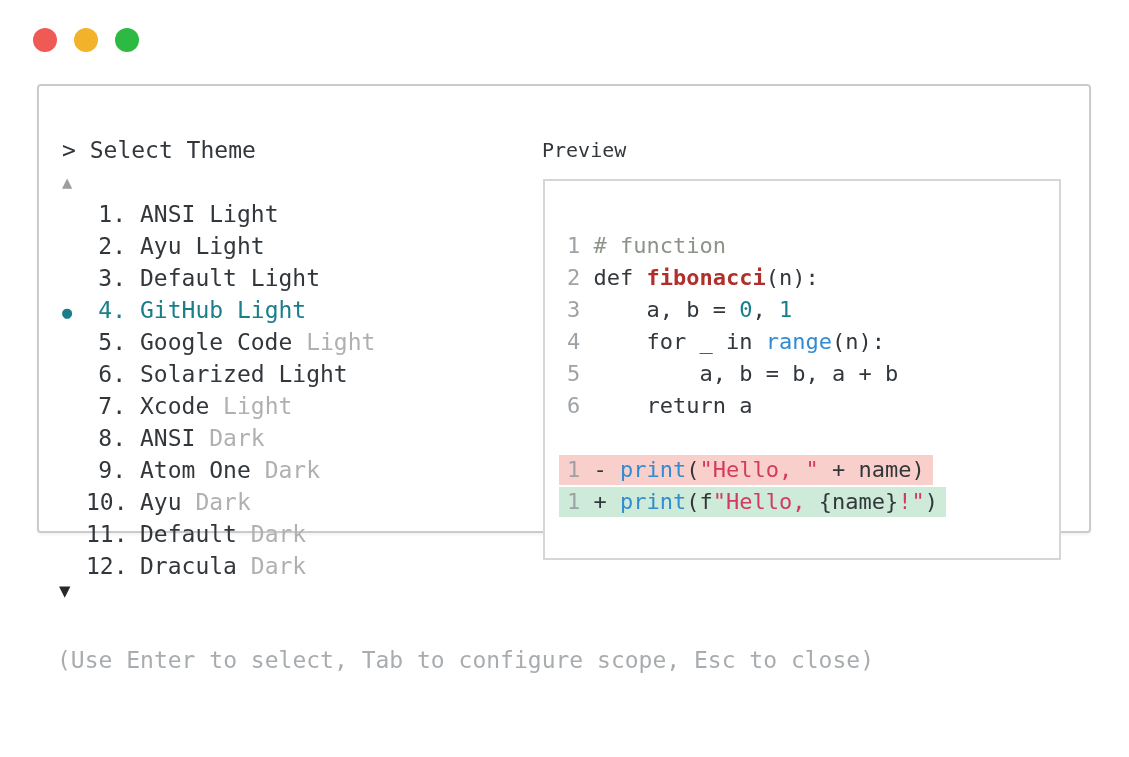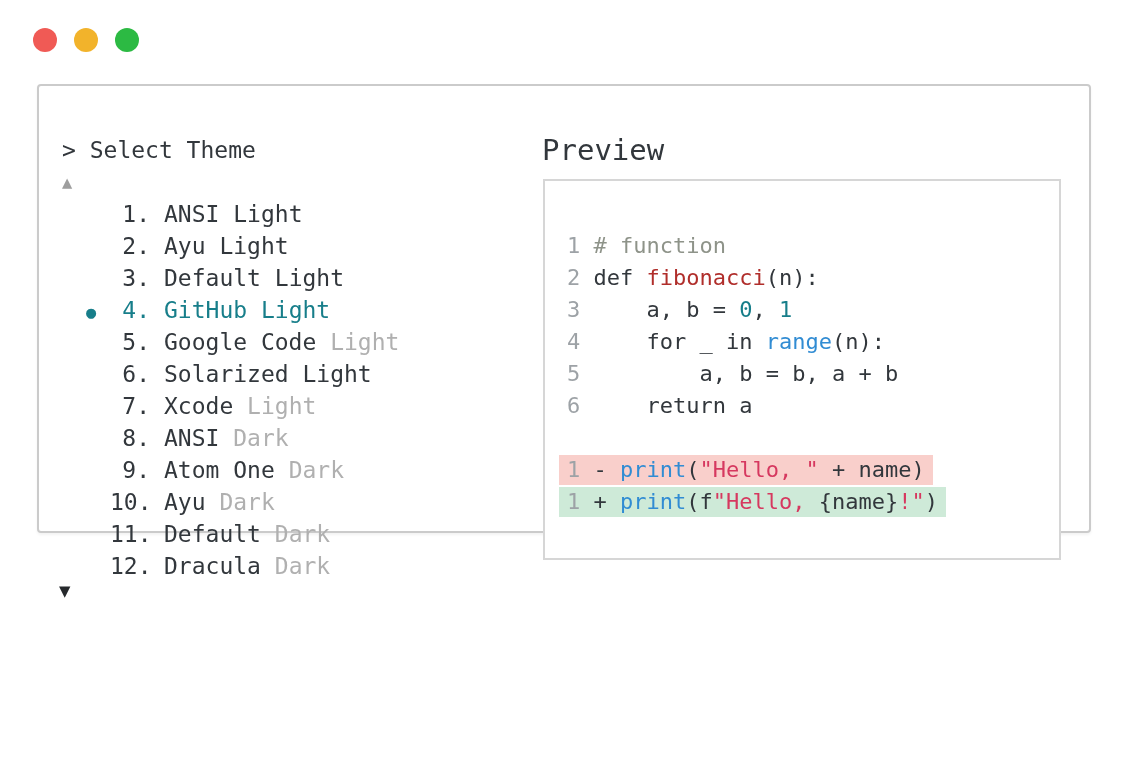--- a/index.html
+++ b/index.html
@@ -12,58 +12,59 @@
   *{margin:0;padding:0;box-sizing:border-box;}
   html,body{background:#ffffff;}
   body{width:1129px;height:757px;position:relative;overflow:hidden;
        font-family:"DejaVu Sans Mono",monospace;color:var(--ink);}
   .traffic{position:absolute;left:33px;top:28px;display:flex;gap:17px;}
   .dot{width:24px;height:24px;border-radius:50%;display:inline-block;}
   .panel{position:absolute;left:37px;top:84px;width:1054px;height:449px;background:#fff;
          border:2px solid var(--panel-border);border-radius:4px;
          box-shadow:0 2px 3px rgba(0,0,0,0.05);padding-left:9px;}
   .prompt-line{position:absolute;left:23px;top:48px;font-size:23px;line-height:32px;white-space:pre;}
-  .preview-title{position:absolute;left:503px;top:48px;font-size:29px;line-height:32px;text-align:center;}
+  .preview-title{position:absolute;left:503px;top:48px;font-size:20px;line-height:32px;text-align:center;}
   .scroll-up{position:absolute;left:23px;top:82px;font-size:17px;line-height:28px;color:var(--scroll-up-gray);cursor:pointer;}
   .theme-list{position:absolute;left:23px;top:112px;white-space:pre;}
-  .theme-row{height:32px;line-height:32px;font-size:23px;cursor:pointer;margin-left:24px;}
+  .theme-row{height:32px;line-height:32px;font-size:23px;cursor:pointer;}
   .theme-row .bullet{display:inline-block;width:24px;font-size:17px;color:var(--accent-teal);}
   .theme-row .num{display:inline-block;width:40px;text-align:right;}
   .theme-row .name{margin-left:14px;}
   .theme-row .variant.muted{color:var(--muted);}
   .theme-row.selected, .theme-row.selected .num, .theme-row.selected .variant{color:var(--accent-teal);}
   .scroll-down{position:absolute;left:20px;top:490px;font-size:19px;line-height:28px;color:var(--scroll-down-dark);cursor:pointer;}
   .footer{position:absolute;left:18px;top:558px;font-size:23px;line-height:32px;color:var(--footer-gray);white-space:pre;}
   .preview-box{position:absolute;left:504px;top:93px;width:518px;height:381px;background:#fff;
                border:2px solid var(--preview-border);}
   .code{position:absolute;left:22px;top:49px;white-space:pre;font-size:22px;}
   .code-line{height:32px;line-height:32px;}
   .line-content{display:inline-block;}
   .code-line.diff-removed .line-content{background:var(--diff-removed-bg);line-height:30px;margin:1px 0 1px -8px;padding:0 8px;}
   .code-line.diff-added   .line-content{background:var(--diff-added-bg);line-height:30px;margin:1px 0 1px -8px;padding:0 8px;}
   .ln{color:var(--line-number);}
   .sign{color:var(--ink);}
   .tok-plain{color:var(--ink);margin-top:13px;}
   .tok-comment{color:var(--comment);}
-  .tok-function{color:var(--function-red);}
+  .tok-function{color:var(--function-red);font-weight:bold;}
   .tok-number{color:var(--number-teal);}
   .tok-builtin{color:var(--builtin-blue);}
   .tok-string{color:var(--string-red);}
 </style>
 </head>
 <body>
 
 <div class="traffic">
   <span class="dot" style="background: rgb(240, 90, 85);"></span>
   <span class="dot" style="background: rgb(242, 179, 43);"></span>
   <span class="dot" style="background: rgb(44, 186, 67);"></span>
 </div>
 
 <div class="panel">
   <div class="prompt-line">&gt; Select Theme</div>
   <div class="preview-title">Preview</div>
   <div class="scroll-up">▲</div>
   <div class="theme-list"><div class="theme-row"><span class="bullet"></span><span class="num">1.</span><span class="name">ANSI</span><span class="variant"> Light</span></div><div class="theme-row"><span class="bullet"></span><span class="num">2.</span><span class="name">Ayu</span><span class="variant"> Light</span></div><div class="theme-row"><span class="bullet"></span><span class="num">3.</span><span class="name">Default</span><span class="variant"> Light</span></div><div class="theme-row selected"><span class="bullet">●</span><span class="num">4.</span><span class="name">GitHub</span><span class="variant"> Light</span></div><div class="theme-row"><span class="bullet"></span><span class="num">5.</span><span class="name">Google Code</span><span class="variant muted"> Light</span></div><div class="theme-row"><span class="bullet"></span><span class="num">6.</span><span class="name">Solarized</span><span class="variant"> Light</span></div><div class="theme-row"><span class="bullet"></span><span class="num">7.</span><span class="name">Xcode</span><span class="variant muted"> Light</span></div><div class="theme-row"><span class="bullet"></span><span class="num">8.</span><span class="name">ANSI</span><span class="variant muted"> Dark</span></div><div class="theme-row"><span class="bullet"></span><span class="num">9.</span><span class="name">Atom One</span><span class="variant muted"> Dark</span></div><div class="theme-row"><span class="bullet"></span><span class="num">10.</span><span class="name">Ayu</span><span class="variant muted"> Dark</span></div><div class="theme-row"><span class="bullet"></span><span class="num">11.</span><span class="name">Default</span><span class="variant muted"> Dark</span></div><div class="theme-row"><span class="bullet"></span><span class="num">12.</span><span class="name">Dracula</span><span class="variant muted"> Dark</span></div></div>
   <div class="scroll-down">▼</div>
+  <div class="footer">(Use Enter to select, Tab to configure scope, Esc to close)</div>
   <div class="preview-box">
     <div class="code"><div class="code-line"><span class="line-content"><span class="ln">1</span> <span class="tok-comment"># function</span></span></div><div class="code-line"><span class="line-content"><span class="ln">2</span> <span class="tok-plain">def </span><span class="tok-function">fibonacci</span><span class="tok-plain">(n):</span></span></div><div class="code-line"><span class="line-content"><span class="ln">3</span> <span class="tok-plain">    a, b = </span><span class="tok-number">0</span><span class="tok-plain">, </span><span class="tok-number">1</span></span></div><div class="code-line"><span class="line-content"><span class="ln">4</span> <span class="tok-plain">    for _ in </span><span class="tok-builtin">range</span><span class="tok-plain">(n):</span></span></div><div class="code-line"><span class="line-content"><span class="ln">5</span> <span class="tok-plain">        a, b = b, a + b</span></span></div><div class="code-line"><span class="line-content"><span class="ln">6</span> <span class="tok-plain">    return a</span></span></div><div class="code-line">&nbsp;</div><div class="code-line diff-removed"><span class="line-content"><span class="ln">1</span><span class="sign"> - </span><span class="tok-builtin">print</span><span class="tok-plain">(</span><span class="tok-string">"Hello, "</span><span class="tok-plain"> + name)</span></span></div><div class="code-line diff-added"><span class="line-content"><span class="ln">1</span><span class="sign"> + </span><span class="tok-builtin">print</span><span class="tok-plain">(f</span><span class="tok-string">"Hello, </span><span class="tok-plain">{name}</span><span class="tok-string">!"</span><span class="tok-plain">)</span></span></div></div>
   </div>
 </div>
 
 </body></html>

